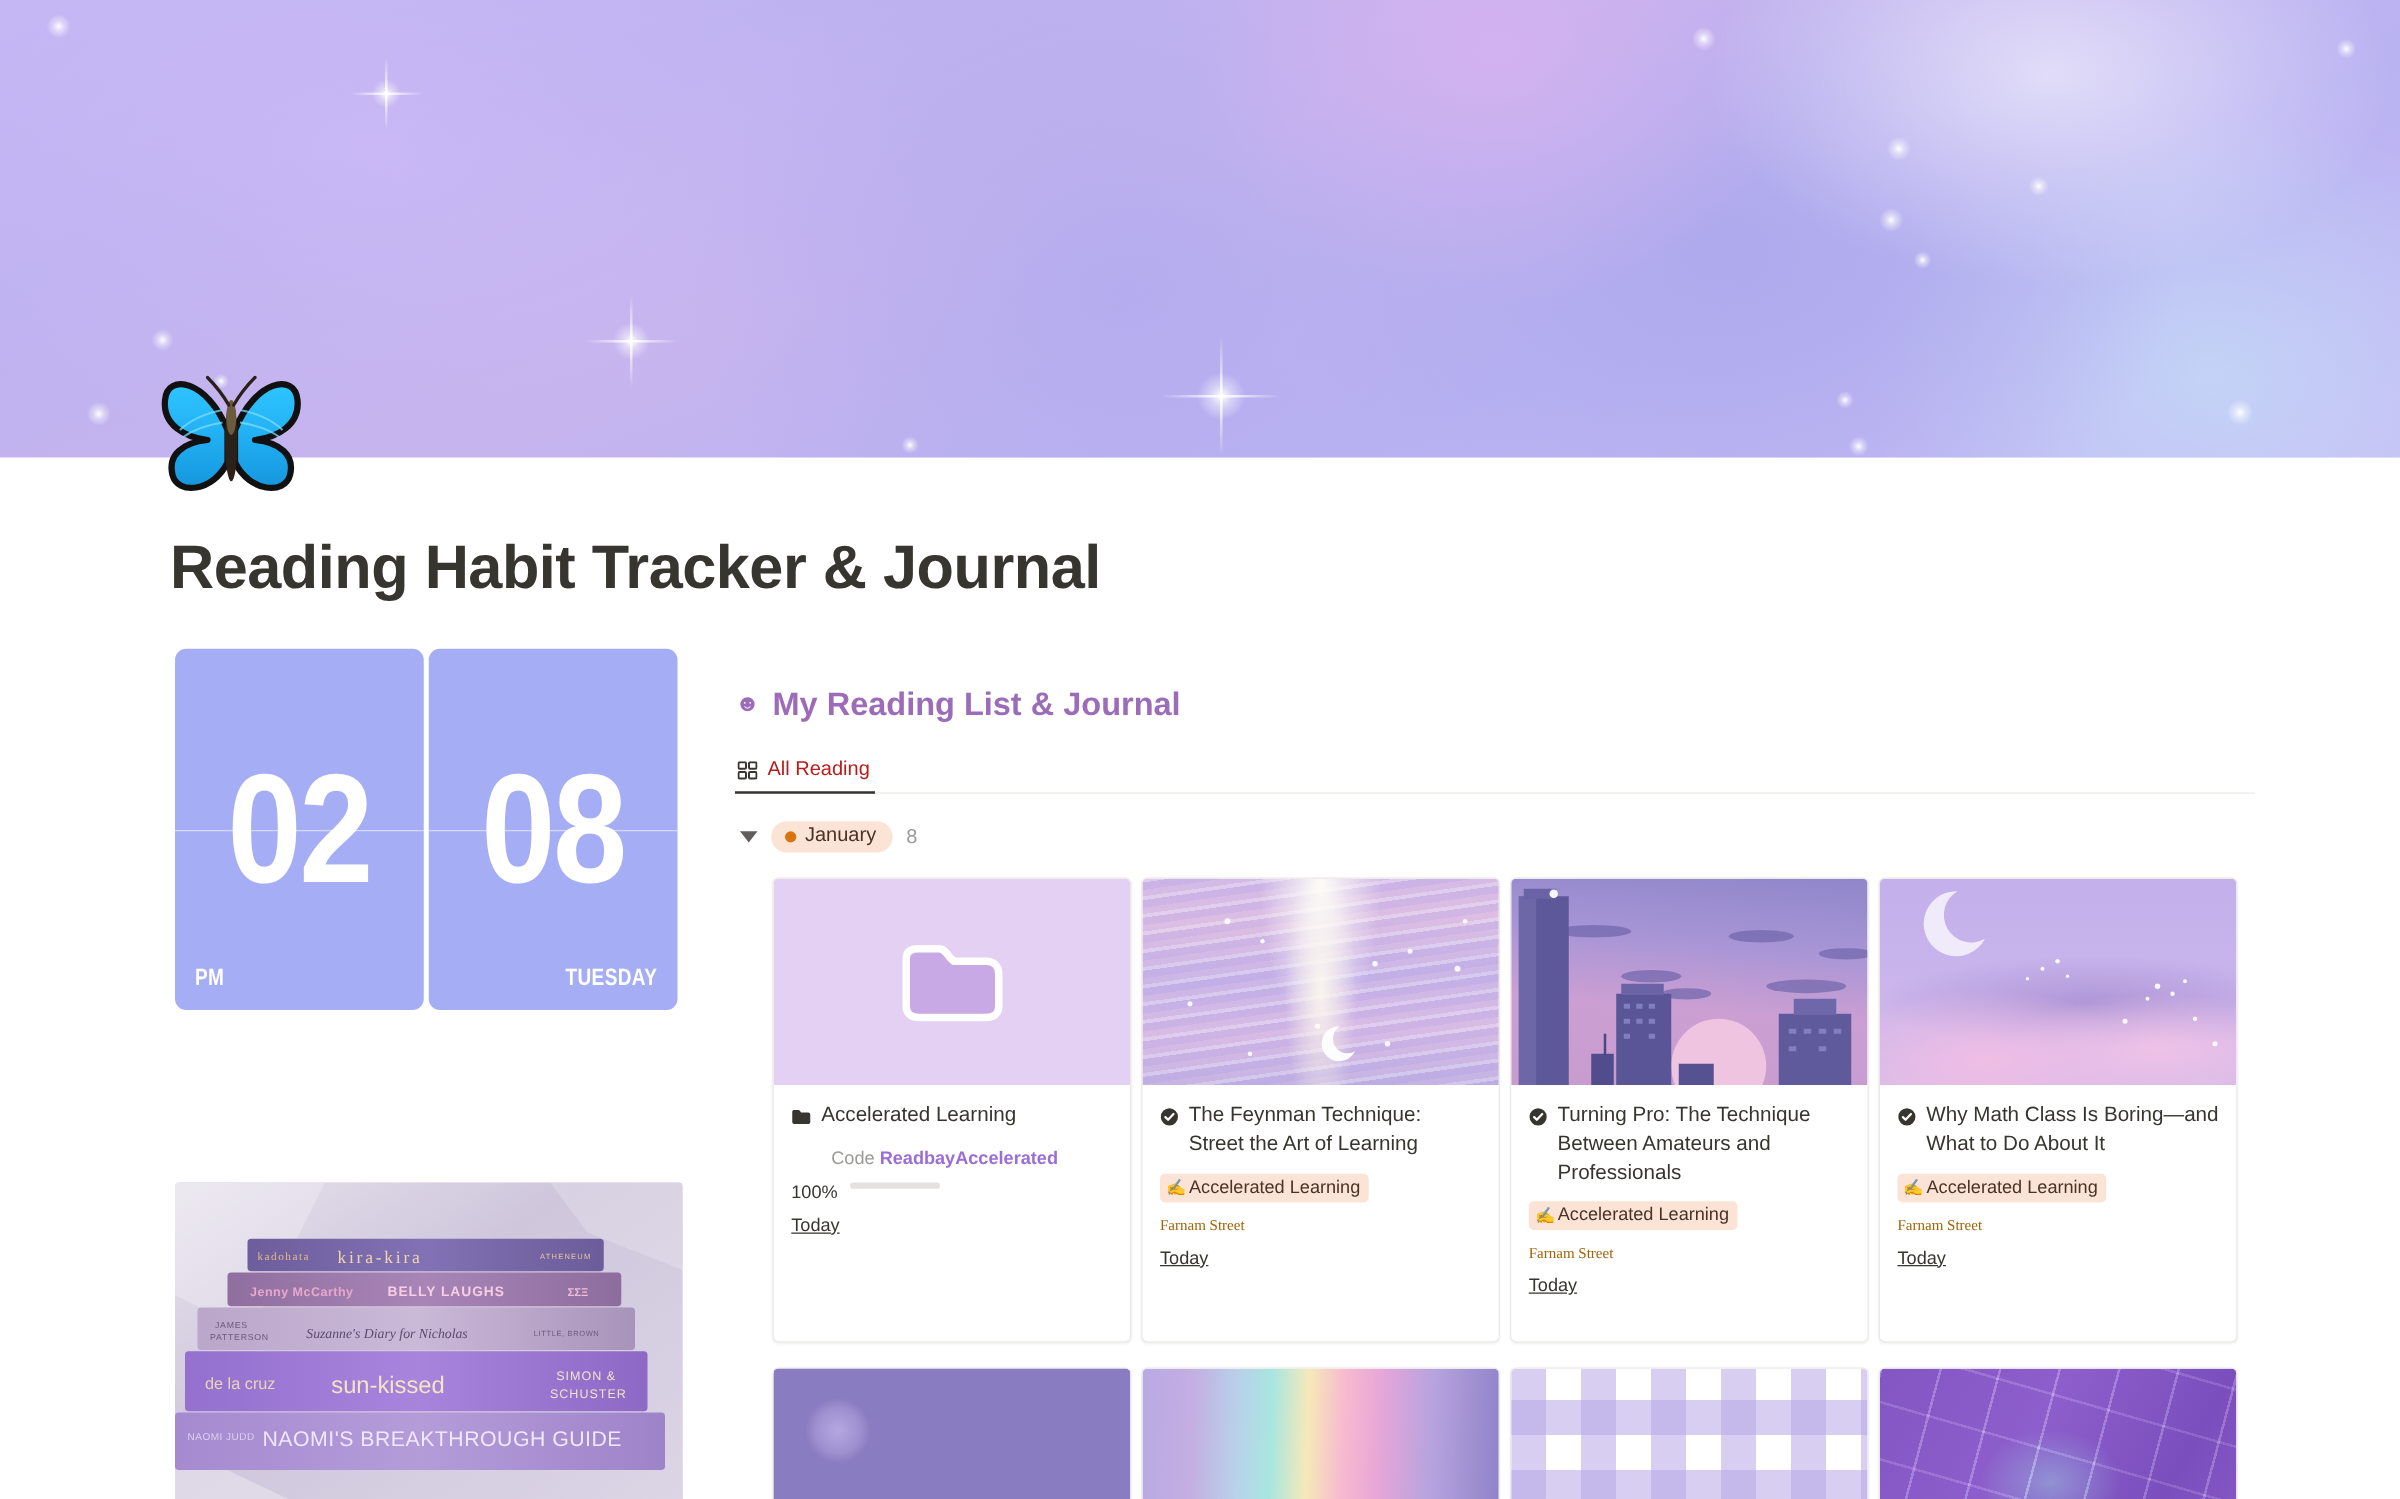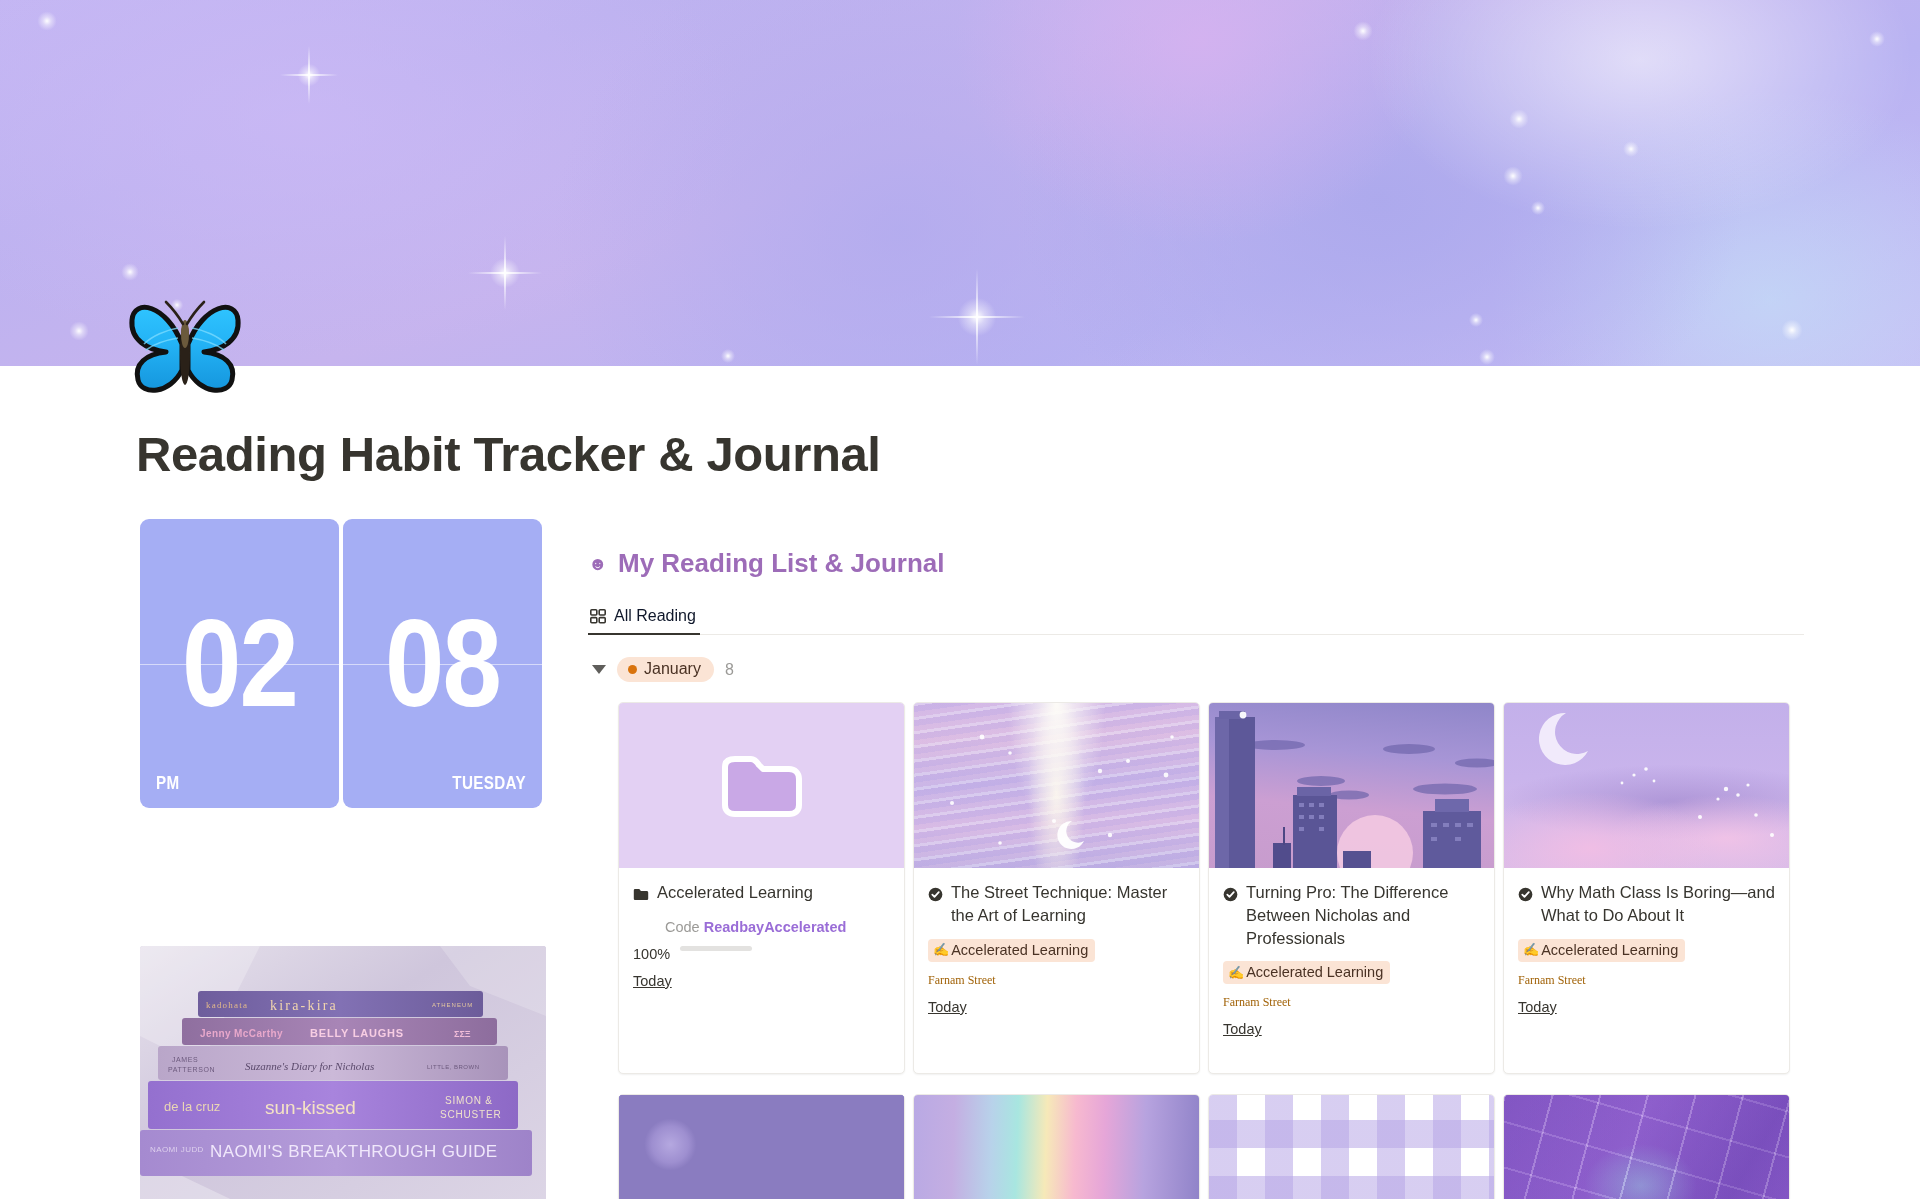--- a/index.html
+++ b/index.html
@@ -138,21 +138,21 @@
     display: flex;
     align-items: flex-end;
     border-bottom: 1px solid #eceae6;
     height: 34px;
   }
   .tab {
     display: flex;
     align-items: center;
     gap: 8px;
     font-size: 16px;
-    color: #0f172a;
+    color: #b91c1c;
     padding: 0 4px 8px 2px;
     border-bottom: 2px solid #37352f;
     margin-bottom: -1px;
     cursor: pointer;
   }
   .grid-icon { display: inline-block; width: 16px; height: 15px; }
 
   .group-row {
     display: flex;
     align-items: center;
@@ -513,21 +513,21 @@
         </svg>
       </div>
       <div class="card-body">
         <div class="card-title">
           <span class="check-icon">
             <svg viewBox="0 0 16 16" width="15" height="15" aria-hidden="true">
               <circle cx="8" cy="8" r="7.3" fill="#37352f"></circle>
               <path d="M4.6 8.2 L6.9 10.5 L11.5 5.5" fill="none" stroke="#ffffff" stroke-width="1.9" stroke-linecap="round" stroke-linejoin="round"></path>
             </svg>
           </span>
-          <span class="tt">The Street Technique: Master the Art of Learning</span>
+          <span class="tt">The Feynman Technique: Street the Art of Learning</span>
         </div>
         <span class="tag-pill">
           <span class="pen">✍</span>
           <span>Accelerated Learning</span>
         </span>
         <div class="card-sub">Farnam Street</div>
         <div class="card-date">Today</div>
       </div>
     </div>
 
@@ -575,21 +575,21 @@
         </svg>
       </div>
       <div class="card-body">
         <div class="card-title">
           <span class="check-icon">
             <svg viewBox="0 0 16 16" width="15" height="15" aria-hidden="true">
               <circle cx="8" cy="8" r="7.3" fill="#37352f"></circle>
               <path d="M4.6 8.2 L6.9 10.5 L11.5 5.5" fill="none" stroke="#ffffff" stroke-width="1.9" stroke-linecap="round" stroke-linejoin="round"></path>
             </svg>
           </span>
-          <span class="tt">Turning Pro: The Difference Between Nicholas and Professionals</span>
+          <span class="tt">Turning Pro: The Technique Between Amateurs and Professionals</span>
         </div>
         <span class="tag-pill">
           <span class="pen">✍</span>
           <span>Accelerated Learning</span>
         </span>
         <div class="card-sub">Farnam Street</div>
         <div class="card-date">Today</div>
       </div>
     </div>
 

